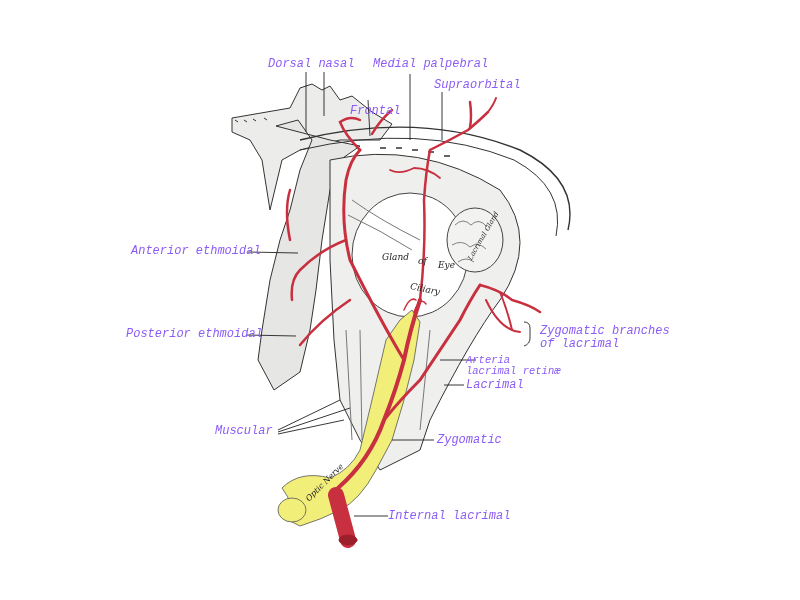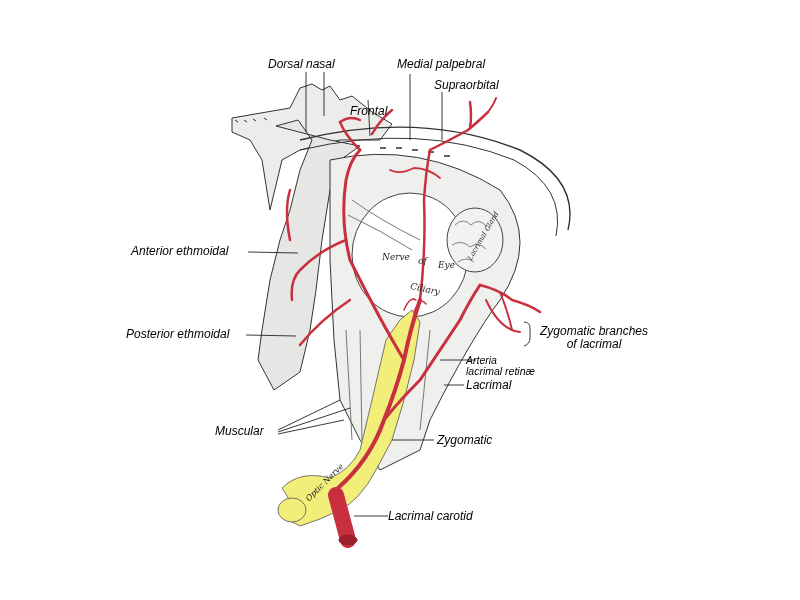--- a/index.html
+++ b/index.html
@@ -1,20 +1,20 @@
 <!DOCTYPE html>
 <html><head>
   <meta charset="utf-8">
   <style>
     html, body { margin: 0; padding: 0; background: #ffffff; }
     body { width: 800px; height: 600px; position: relative; overflow: hidden; font-family: "DejaVu Serif", serif; }
     #canvas { position: absolute; left: 0; top: 0; width: 800px; height: 600px; }
-    .label { position: absolute; font-family: Liberation Sans, sans-serif; font-style: italic; font-size: 12px; color: #000000; white-space: nowrap; line-height: 1.05; }
+    .label { position: absolute; font-family: Liberation Mono, monospace; font-style: italic; font-size: 12px; color: #8b5cf6; white-space: nowrap; line-height: 1.05; }
     .label.small { font-size: 10.5px; }
-    .label.center { text-align: center; }
+    .label.center { }
     .inlabel { position: absolute; font-family: "DejaVu Serif", serif; font-style: italic; font-size: 9px; color: #222; white-space: nowrap; }
   </style>
 </head>
 <body>
 
 <svg id="canvas" viewBox="0 0 800 600" xmlns="http://www.w3.org/2000/svg">
 
   <g stroke="#333" stroke-width="1" fill="#f4f4f2">
     <path d="M232 118 L290 108 L300 88 L312 84 L322 90 L330 86 L340 100 L352 96 L372 112 L392 124 L380 140 L340 140 L300 150 L282 160 L270 210 L262 160 L250 140 L232 132 Z" fill="#ececea"></path>
     <path d="M276 126 L298 120 L312 140 L300 170 L290 210 L280 240 L270 280 L262 330 L258 360 L274 390 L300 372 L310 330 L316 290 L322 240 L330 190 L340 160 L360 146 L330 140 Z" fill="#e6e6e4"></path>
@@ -85,36 +85,36 @@
     <path d="M524 322 q6 0 6 6 v10 q0 6 -6 8"></path>
     <line x1="440" y1="360" x2="476" y2="360"></line>
     <line x1="444" y1="385" x2="464" y2="385"></line>
     <path d="M278 430 L340 400 M278 432 L350 408 M278 434 L344 420"></path>
     <line x1="392" y1="440" x2="434" y2="440"></line>
     <line x1="354" y1="516" x2="388" y2="516"></line>
   </g>
 </svg>
 
 <div class="label" style="left:268px; top:58px;">Dorsal nasal</div>
-<div class="label" style="left:373px; top:58px;margin-left:24px;">Medial palpebral</div>
+<div class="label" style="left:373px; top:58px;">Medial palpebral</div>
 <div class="label" style="left:350px; top:80px;margin-top:25px;">Frontal</div>
 <div class="label" style="left:434px; top:79px;">Supraorbital</div>
 <div class="label" style="left:131px; top:245px;text-align:center;">Anterior ethmoidal</div>
 <div class="label" style="left:126px; top:328px;">Posterior ethmoidal</div>
 <div class="label center" style="left:540px; top:325px;">
   <div>Zygomatic branches</div>
   <div>of lacrimal</div>
 </div>
 <div class="label small" style="left:466px; top:355px;">
   <div>Arteria</div>
   <div>lacrimal retinæ</div>
 </div>
 <div class="label" style="left:466px; top:379px;">Lacrimal</div>
 <div class="label" style="left:215px; top:425px;">Muscular</div>
 <div class="label" style="left:437px; top:434px;">Zygomatic</div>
-<div class="label" style="left:388px; top:510px;">Lacrimal carotid</div>
+<div class="label" style="left:388px; top:510px;">Internal lacrimal</div>
 
-<div class="inlabel" style="left:382px; top:252px;">Nerve</div>
+<div class="inlabel" style="left:382px; top:252px;">Gland</div>
 <div class="inlabel" style="left:418px; top:256px;">of</div>
 <div class="inlabel" style="left:438px; top:260px;">Eye</div>
 <div class="inlabel" style="left:410px; top:284px; transform:rotate(12deg);">Ciliary</div>
 <div class="inlabel" style="left:456px; top:232px; transform:rotate(-60deg); font-size:7px;">Lacrimal Gland</div>
 <div class="inlabel" style="left:300px; top:478px; transform:rotate(-45deg); font-size:8px;">Optic Nerve</div>
 
 </body></html>

